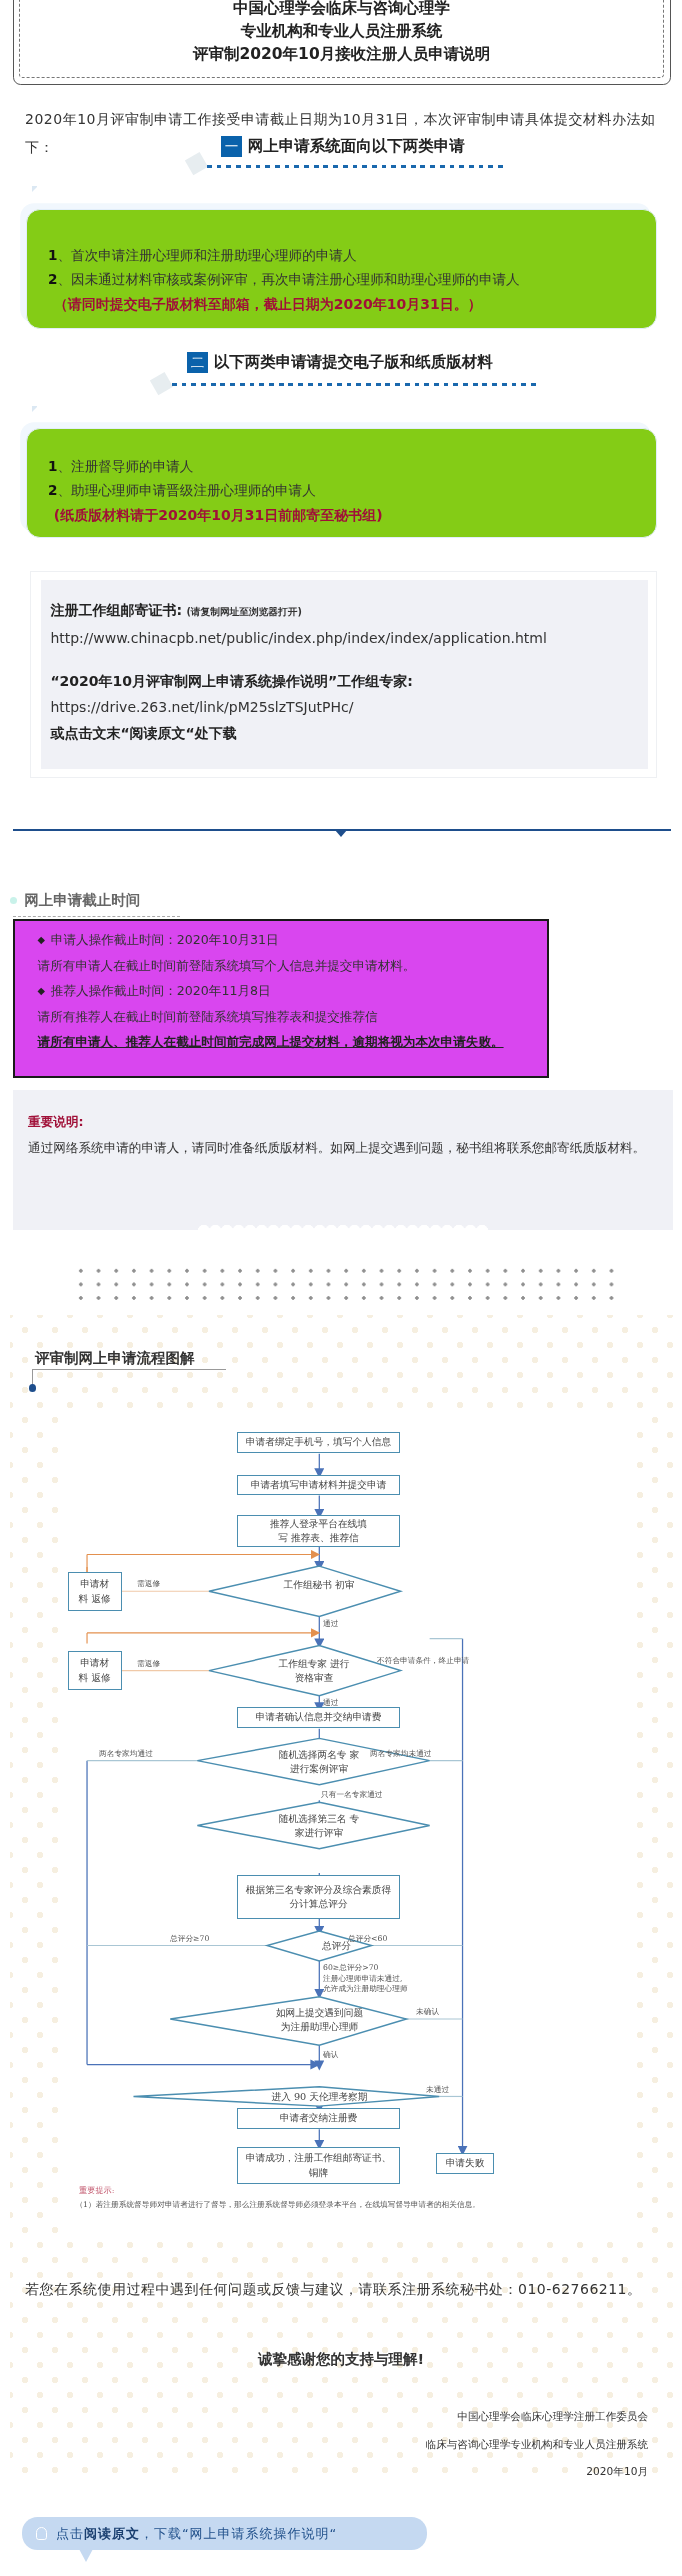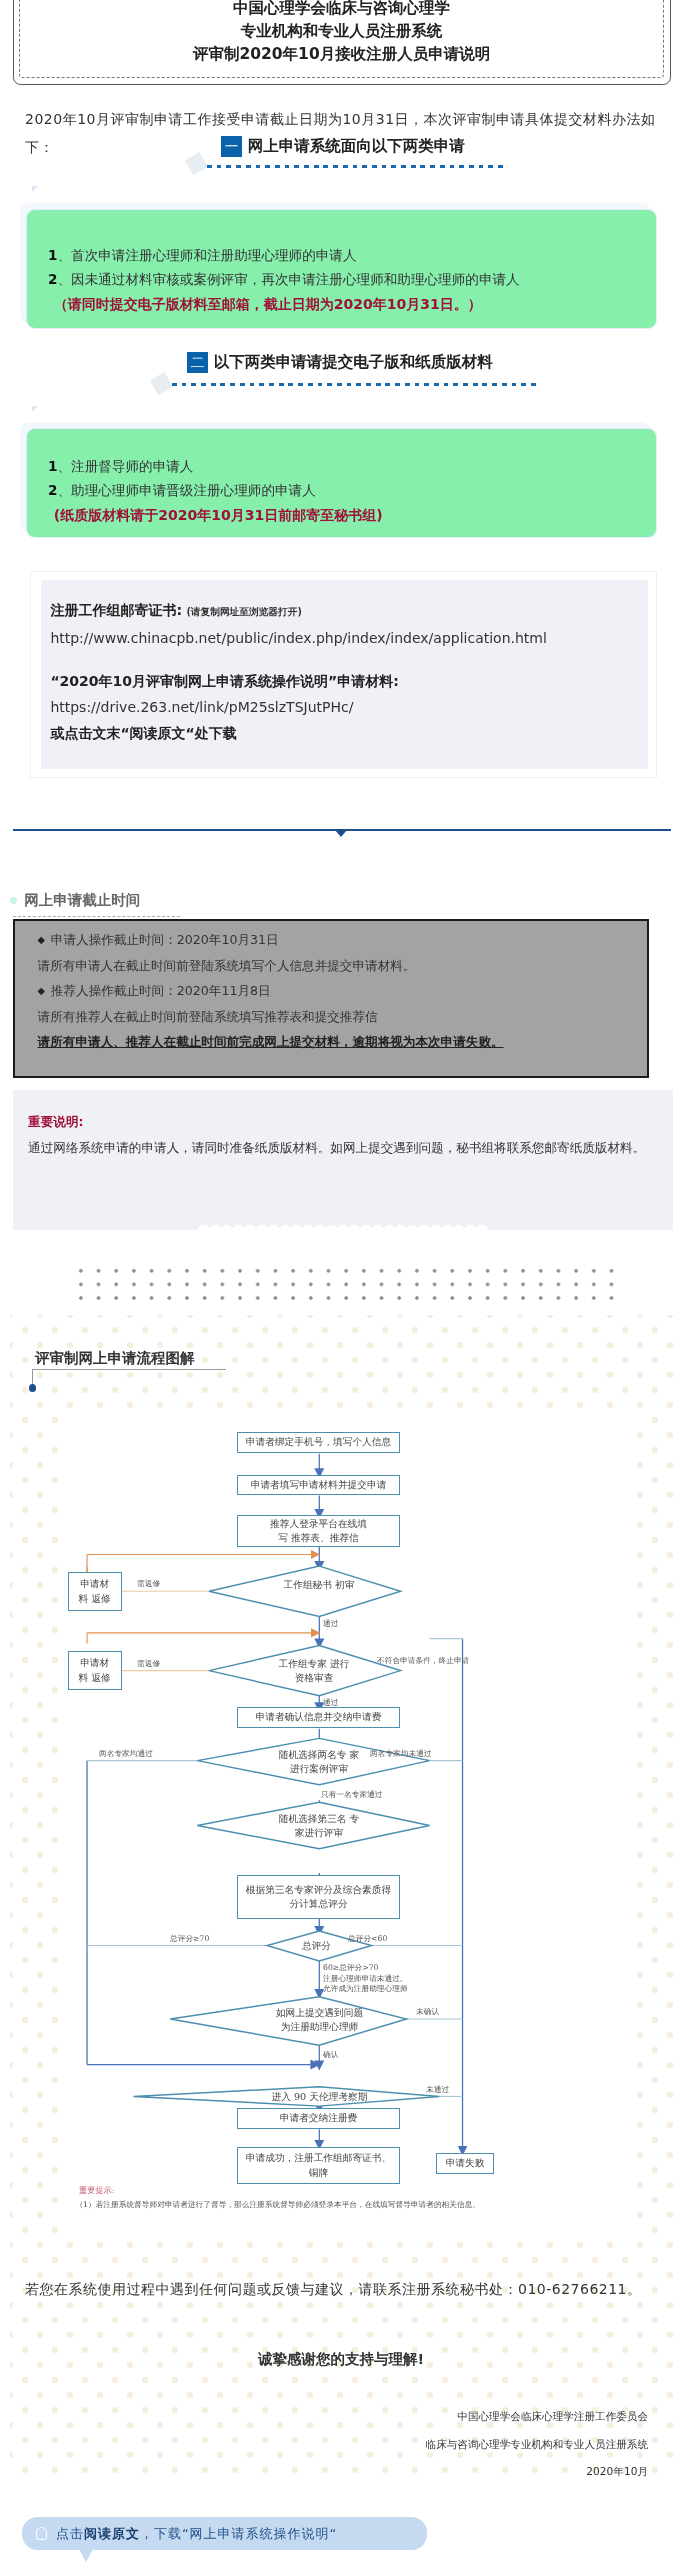--- a/index.html
+++ b/index.html
@@ -13,21 +13,21 @@
 
   .intro { position: absolute; left: 25px; top: 105px; width: 639px; font-size: 14px; line-height: 28px; color: #333; letter-spacing: 0.5px; }
 
   
   .sec-head { position: absolute; display: flex; align-items: center; }
   .sec-head .num { width: 21px; height: 21px; background: #0a62ab; color: #fff; font-size: 13.6px; display: flex; align-items: center; justify-content: center; margin-right: 5.8px; }
   .sec-head .txt { font-size: 15.5px; color: #222; font-weight: bold; }
   .sec-dots { position: absolute; height: 2.9px; background-image: repeating-linear-gradient(90deg, #1a68ad 0 4.8px, transparent 4.8px 9.7px); }
   .sec-diamond { position: absolute; width: 17.4px; height: 17.4px; background: #e7edf0; transform: rotate(-30deg); }
 
-  .card { position: absolute; left: 26px; width: 631px; background: #86efac; border: 1px solid #e2eefa; border-radius: 9px; box-shadow: -5.8px -5.8px 0 0 #f1f7fd; }
+  .card { position: absolute; left: 26px; width: 631px; background: #84cc16; border: 1px solid #e2eefa; border-radius: 14px; box-shadow: -5.8px -5.8px 0 0 #f1f7fd; }
   .card .item { font-size: 13.6px; color: #333; line-height: 24px; }
   .card .item b { color: #111; }
   .card .red { font-size: 14px; color: #a01038; font-weight: bold; line-height: 27px; padding-left: 5.8px; }
 
   .corner-mark { position: absolute; width: 5.8px; height: 5.8px; border-left: 5.8px solid #dbe8f3; border-bottom: 5.8px solid transparent; }
 
   
   .url-outer { position: absolute; left: 30px; top: 571px; width: 627px; height: 207px; border: 1.9px solid #eef0f3; background: #fff; }
   .url-inner { position: absolute; left: 9.7px; top: 7.7px; right: 7.7px; bottom: 7.7px; background: #f0f1f6; padding: 17.4px 9.7px 0 9.7px; font-size: 14px; color: #333; line-height: 26px; }
   .url-inner .lbl { font-weight: bold; color: #222; }
@@ -35,21 +35,21 @@
   .url-inner .link { word-break: break-all; color: #333; }
 
   .divider { position: absolute; left: 12.6px; top: 829px; width: 658px; height: 1.5px; background: #1e4e8c; }
   .divider-tri { position: absolute; left: 335px; top: 830px; width: 0; height: 0; border-left: 6.8px solid transparent; border-right: 6.8px solid transparent; border-top: 7.7px solid #1e4e8c; }
 
   .dl-head { position: absolute; left: 9.7px; top: 891px; display: flex; align-items: center; }
   .dl-head .dot { width: 7.7px; height: 7.7px; border-radius: 50%; background: #c9f2ea; margin-right: 6.8px; }
   .dl-head .txt { font-size: 14.5px; font-weight: bold; color: #666; }
   .dl-underline { position: absolute; left: 12.6px; top: 916px; width: 167px; border-top: 1.5px dashed #aaa; }
 
-  .dl-box { position: absolute; left: 12.6px; top: 919px; width: 636px; height: 159px; border: 2.9px solid #1a1a1a; background: #a3a3a3; padding: 5.8px 0 0 23px; font-size: 12.6px; color: #333; line-height: 25px; }
+  .dl-box { position: absolute; left: 12.6px; top: 919px; width: 536px; height: 159px; border: 2.9px solid #1a1a1a; background: #d946ef; padding: 5.8px 0 0 23px; font-size: 12.6px; color: #333; line-height: 25px; }
   .dl-box .bul { color: #222; margin-right: 5.8px; font-size: 9.7px; position: relative; top: -1px; }
   .dl-box .strong { font-weight: bold; text-decoration: underline; color: #222; }
 
   .notice { position: absolute; left: 12.6px; top: 1090px; width: 660px; height: 140px; background: #f0f1f6; padding: 19.4px 0 0 15.5px; font-size: 12.6px; line-height: 26px; color: #333; }
   .notice .t { color: #a01038; font-weight: bold; }
   .scallop { position: absolute; left: 198px; top: 1219px; width: 290px; height: 11.6px; background-image: radial-gradient(circle at 5.8px 11.6px, #fff 5.8px, transparent 6.3px); background-size: 11.6px 11.6px; }
 
   .dots-grid { position: absolute; left: 72px; top: 1264px; width: 552px; height: 43px; background-image: radial-gradient(circle, #8f8f8f 1.5px, transparent 1.9px); background-size: 17.7px 13.6px; }
 
   
@@ -125,21 +125,21 @@
     <div class="item"><b>1</b><span>、注册督导师的申请人</span></div>
     <div class="item"><b>2</b><span>、助理心理师申请晋级注册心理师的申请人</span></div>
     <div class="red">(纸质版材料请于2020年10月31日前邮寄至秘书组)</div>
   </div>
 
   <div class="url-outer">
     <div class="url-inner">
       <div><span class="lbl">注册工作组邮寄证书:</span> <span class="small">(请复制网址至浏览器打开)</span></div>
       <div class="link">http://www.chinacpb.net/public/index.php/index/index/application.html</div>
       <div style="height:17.4px;"></div>
-      <div class="lbl">“2020年10月评审制网上申请系统操作说明”申请材料:</div>
+      <div class="lbl">“2020年10月评审制网上申请系统操作说明”工作组专家:</div>
       <div class="link">https://drive.263.net/link/pM25slzTSJutPHc/</div>
       <div class="lbl">或点击文末“阅读原文“处下载</div>
     </div>
   </div>
 
   <div class="divider"></div>
   <div class="divider-tri"></div>
 
   <div class="dl-head">
     <span class="dot"></span>
@@ -247,21 +247,21 @@
 
     <div class="fdiamond-txt" style="left:198px;top:337px;width:126px;padding:0 21px;">随机选择两名专 家进行案例评审</div>
     <div class="flbl" style="left:41px;top:338px;">两名专家均通过</div>
     <div class="flbl" style="left:312px;top:338px;">两名专家均未通过</div>
     <div class="flbl" style="left:263px;top:379px;">只有一名专家通过</div>
 
     <div class="fdiamond-txt" style="left:198px;top:401px;width:126px;padding:0 21px;">随机选择第三名 专家进行评审</div>
 
     <div class="fbox" style="left:179px;top:464px;width:163px;height:44px;padding:0 3.9px;">根据第三名专家评分及综合素质得 分计算总评分</div>
 
-    <div class="fdiamond-txt" style="left:220px;top:528px;width:77px;">总评分</div>
+    <div class="fdiamond-txt" style="left:240px;top:528px;width:77px;">总评分</div>
     <div class="flbl" style="left:112px;top:523px;">总评分≥70</div>
     <div class="flbl" style="left:290px;top:523px;">总评分&lt;60</div>
     <div class="flbl" style="left:265px;top:552px;">
       <div>60≥总评分&gt;70</div>
       <div>注册心理师申请未通过,</div>
       <div>允许成为注册助理心理师</div>
     </div>
 
     <div class="fdiamond-txt" style="left:189px;top:595px;width:145px;padding:0 24px;">如网上提交遇到问题 为注册助理心理师</div>
     <div class="flbl" style="left:358px;top:596px;">未确认</div>

